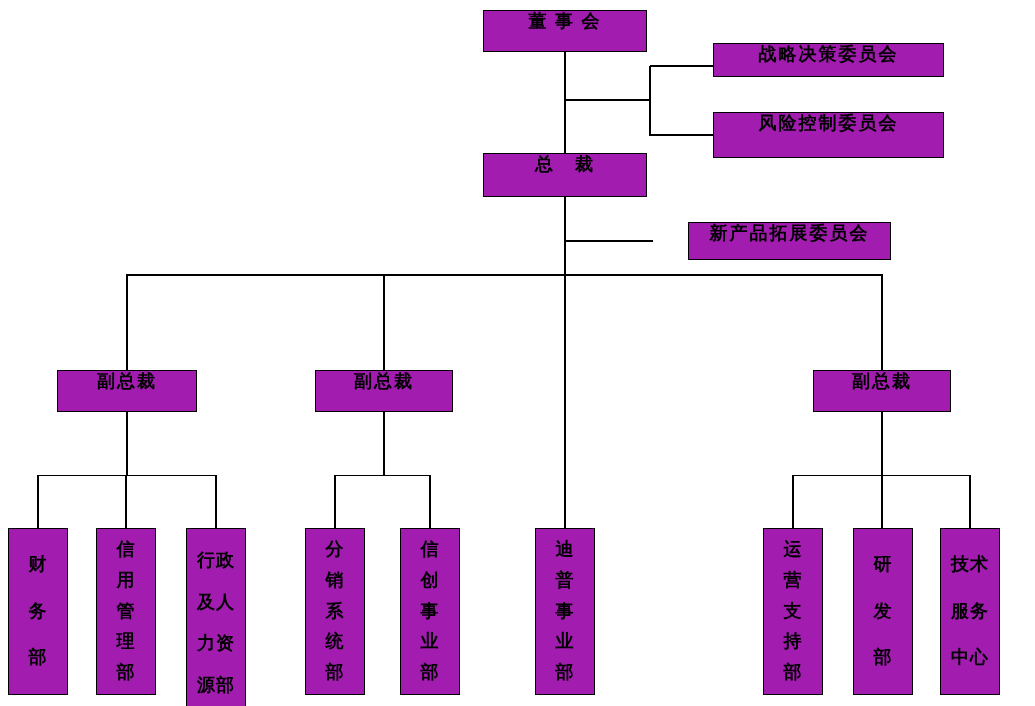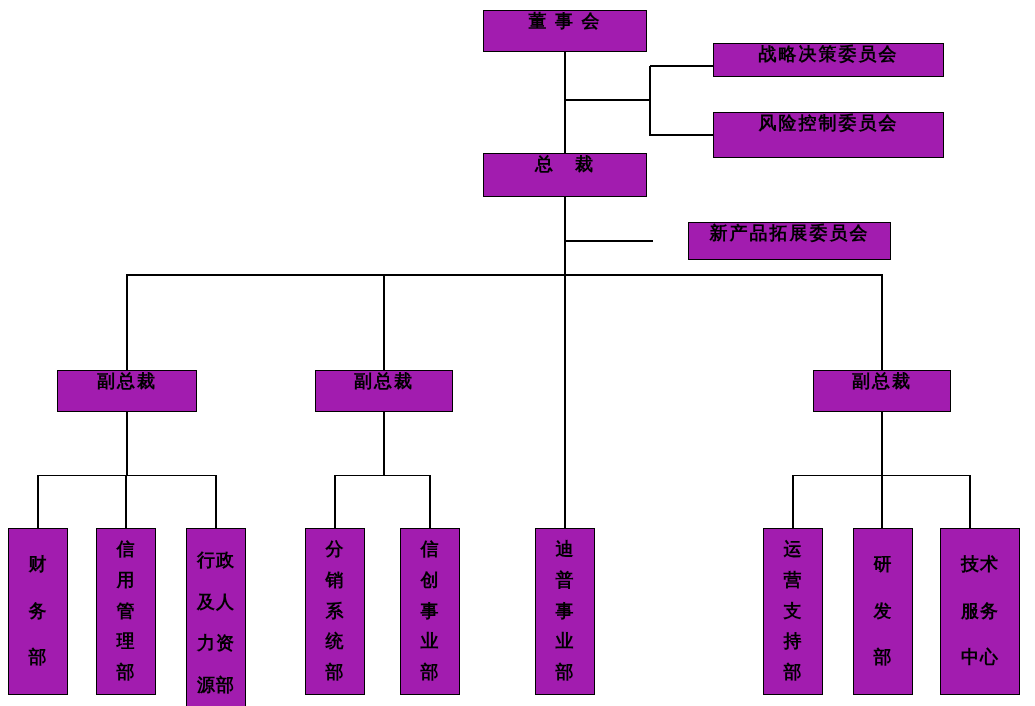--- a/index.html
+++ b/index.html
@@ -175,21 +175,21 @@
   </div>
 
   <div class="box" style="left:853px;top:528px;width:60px;height:167px;">
     <div class="vlabel">
         <div>研</div>
         <div>发</div>
         <div>部</div>
       </div>
   </div>
 
-  <div class="box" style="left:940px;top:528px;width:80px;height:167px;">
+  <div class="box" style="left:940px;top:528px;width:60px;height:167px;">
     <div class="vlabel">
         <div>技术</div>
         <div>服务</div>
         <div>中心</div>
       </div>
   </div>
 
 </div>
 
 </body></html>

